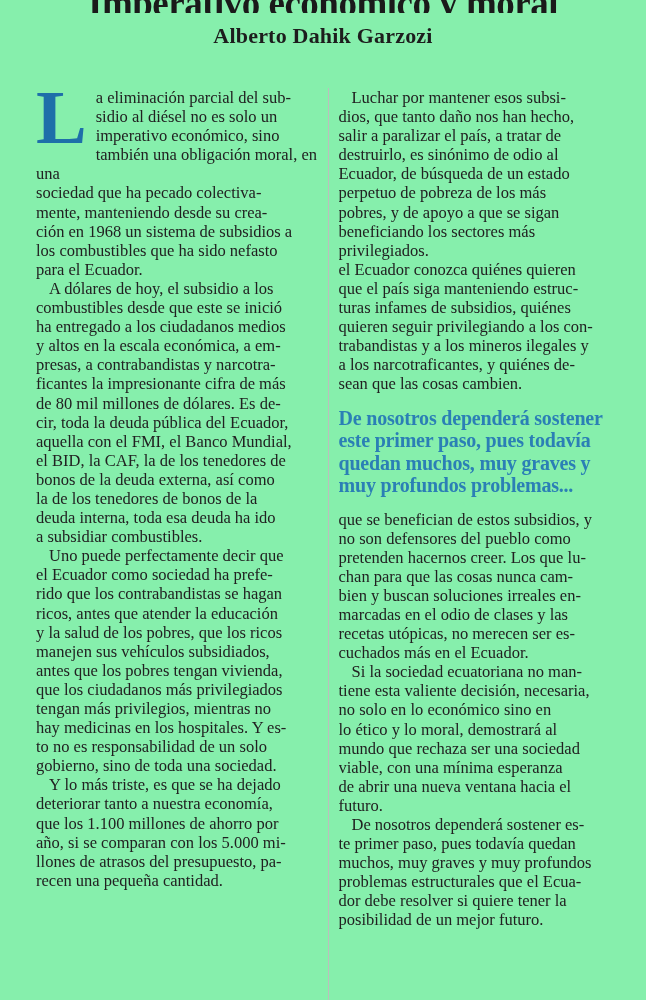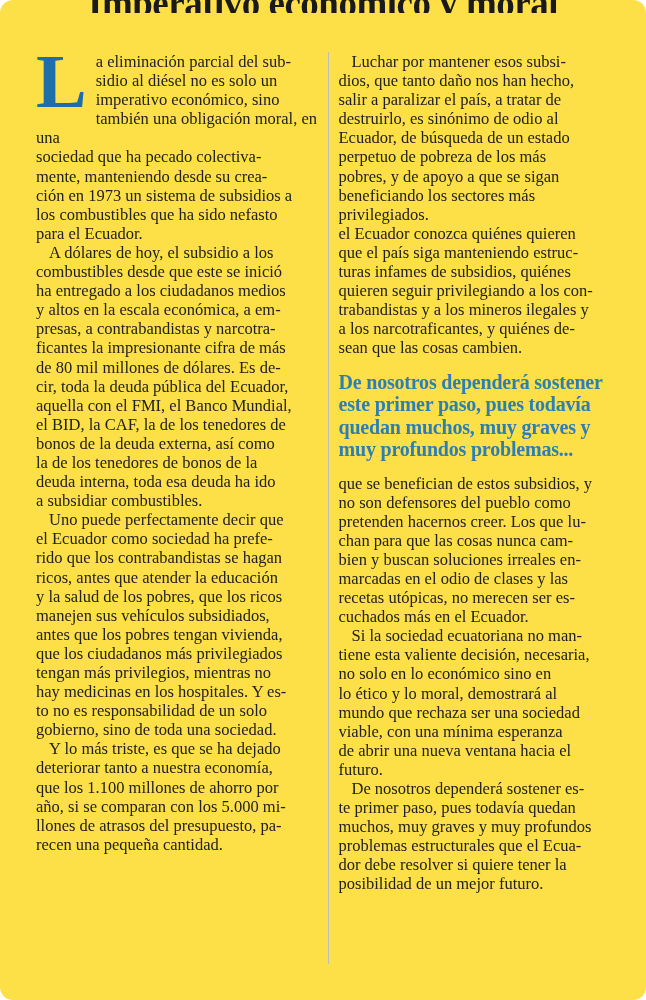--- a/index.html
+++ b/index.html
@@ -1,23 +1,22 @@
 <!DOCTYPE html>
 <html><head>
 <meta charset="utf-8">
 <style>
   html,body{margin:0;padding:0;background:#ffffff;}
   .page{
     position:relative;
     width:646px;height:1000px;
     overflow:hidden;
-    background:#fde047;
+    background:#86efac;
     font-family:"Liberation Serif","DejaVu Serif",serif;
     color:#212121;
-    border-radius:13px;
   }
   
   .headline-clip{
     position:relative;
     height:13px;
     overflow:hidden;
   }
   .headline{
     position:absolute;left:0;right:0;bottom:-9px;
     margin:0;
@@ -87,31 +86,32 @@
 </style>
 </head>
 <body>
 
 <div class="page">
 
   <div class="headline-clip">
     <h1 class="headline">Imperativo económico y moral</h1>
   </div>
 
+  <div class="byline">Alberto Dahik Garzozi</div>
 
   <div class="columns">
 
     <div class="col">
       <p class="para"><span class="dropcap">L</span><span class="ptext">a eliminación parcial del sub-
 sidio al diésel no es solo un
 imperativo económico, sino
 también una obligación moral, en una
 sociedad que ha pecado colectiva-
 mente, manteniendo desde su crea-
-ción en 1973 un sistema de subsidios a
+ción en 1968 un sistema de subsidios a
 los combustibles que ha sido nefasto
 para el Ecuador.</span></p>
       <p class="para indent">A dólares de hoy, el subsidio a los
 combustibles desde que este se inició
 ha entregado a los ciudadanos medios
 y altos en la escala económica, a em-
 presas, a contrabandistas y narcotra-
 ficantes la impresionante cifra de más
 de 80 mil millones de dólares. Es de-
 cir, toda la deuda pública del Ecuador,

